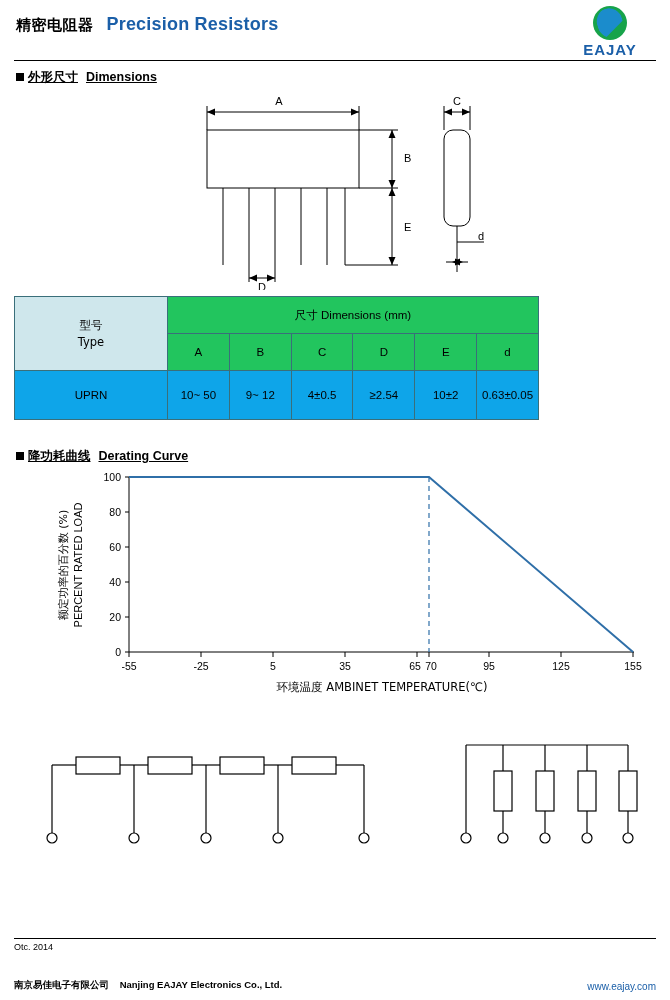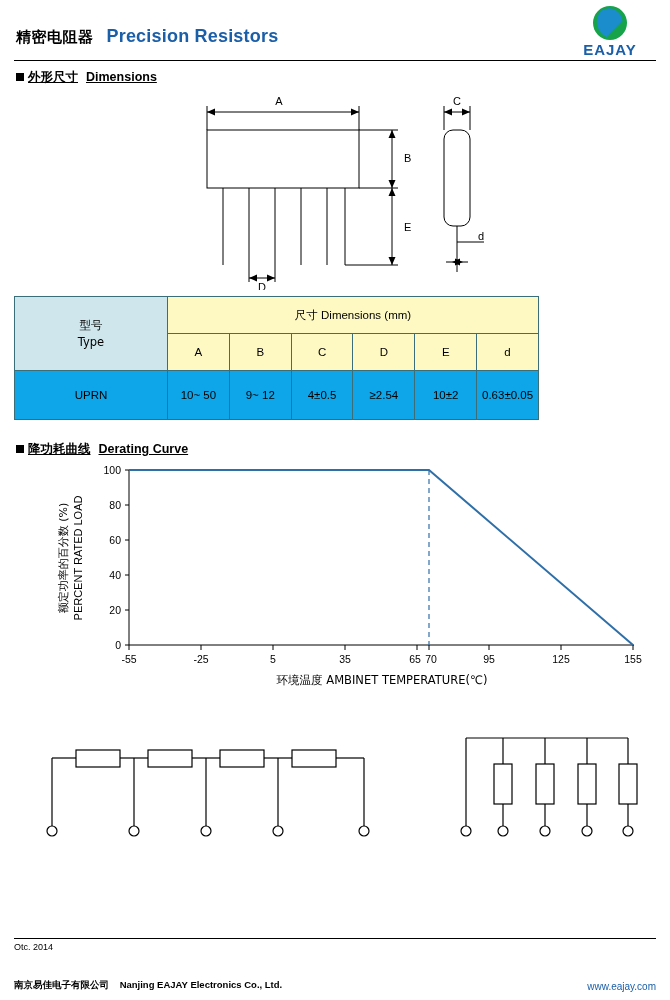--- a/index.html
+++ b/index.html
@@ -20,21 +20,21 @@
     width: 670px;
     height: 1000px;
     box-sizing: border-box;
     padding: 0 14px;
   }
 
   
   .header {
     position: relative;
     height: 58px;
-    padding-top: 26px;
+    padding-top: 14px;
     box-sizing: border-box;
   }
   .title-cn {
     font-family: "DejaVu Sans", sans-serif;
     font-size: 15px;
     font-weight: bold;
     color: #000;
     letter-spacing: 0.5px;
   }
   .title-en {
@@ -130,21 +130,21 @@
   }
   table.dims td, table.dims th {
     border: 1px solid #3a6f7a;
     text-align: center;
     font-size: 11.5px;
     font-weight: normal;
     padding: 4px 2px;
     color: #000;
   }
   .th-blue {
-    background: #fef9c3;
+    background: #22c55e;
     height: 28px;
   }
   .type-cell {
     background: #cfe7ec;
     width: 148px;
     font-family: "DejaVu Sans", sans-serif;
     line-height: 1.45;
   }
   .val-row td {
     height: 40px;
@@ -322,21 +322,21 @@
       <td>10~ 50</td>
       <td>9~ 12</td>
       <td>4±0.5</td>
       <td>≥2.54</td>
       <td>10±2</td>
       <td>0.63±0.05</td>
     </tr>
   </tbody>
     </table>
 
-  <div class="section-head" style="margin-top:21px;text-align:center;">
+  <div class="section-head" style="margin-top:28px;text-align:center;">
     <span class="sq"></span>
     <span class="sh-cn">降功耗曲线</span>
     <span class="sh-en">Derating Curve</span>
   </div>
 
   <div class="chart-wrap">
     <svg class="chart-svg" width="642" height="245" viewBox="0 0 642 245">
 
       <g stroke="#000" stroke-width="1" fill="none">
         <line x1="115" y1="183" x2="620" y2="183"></line>

